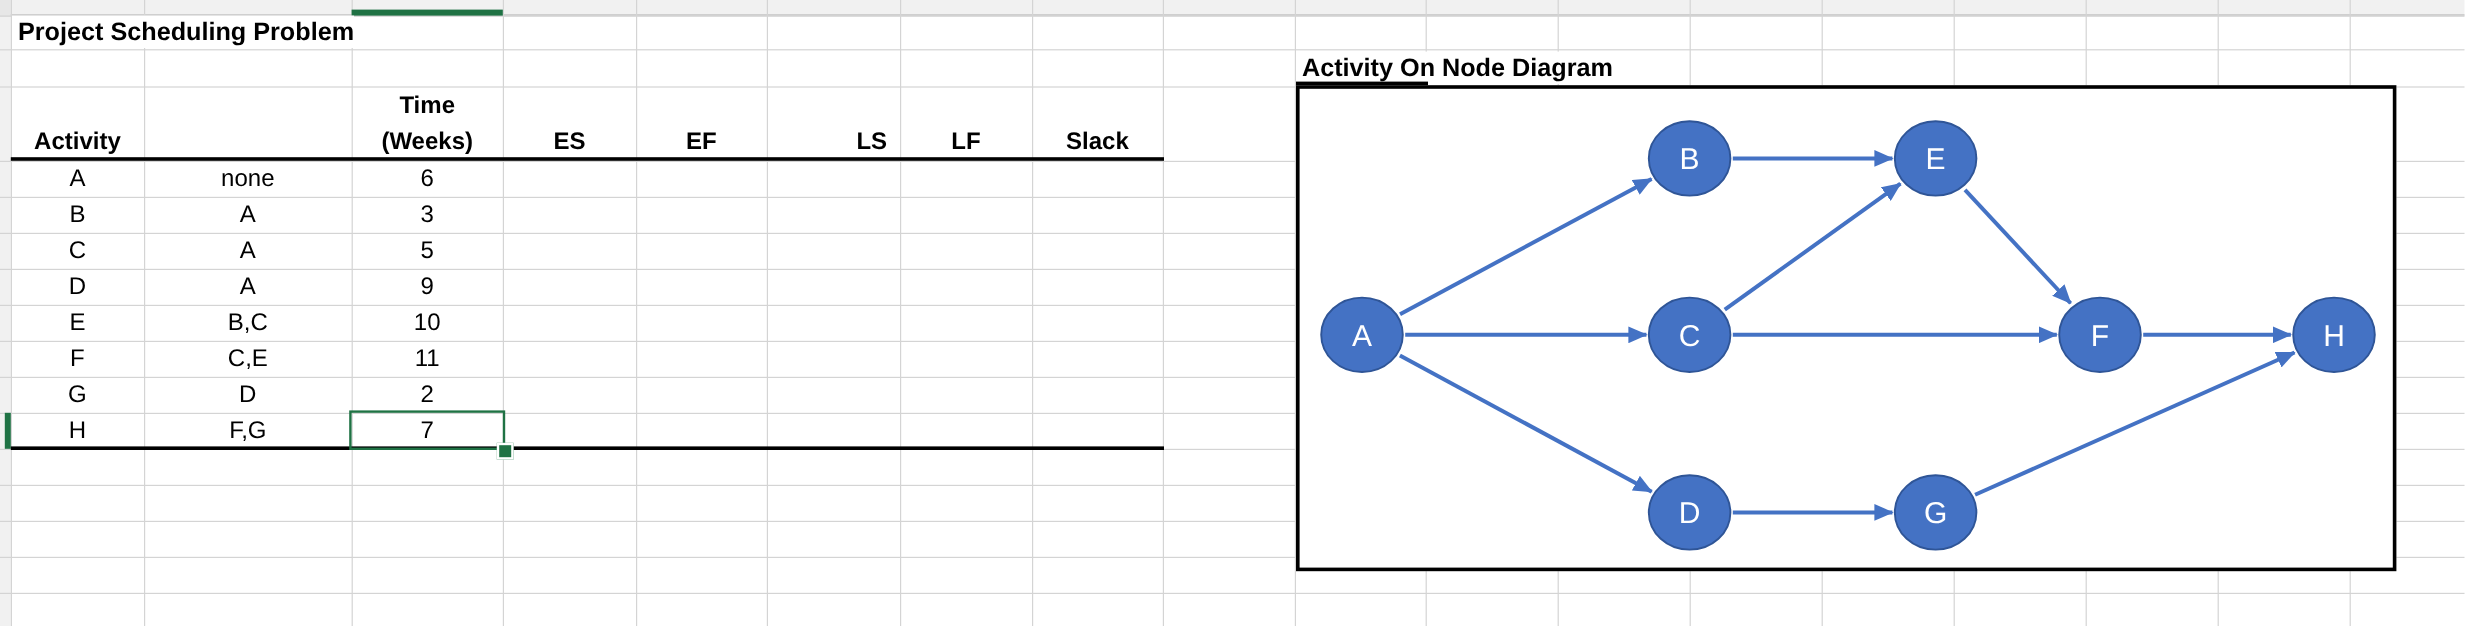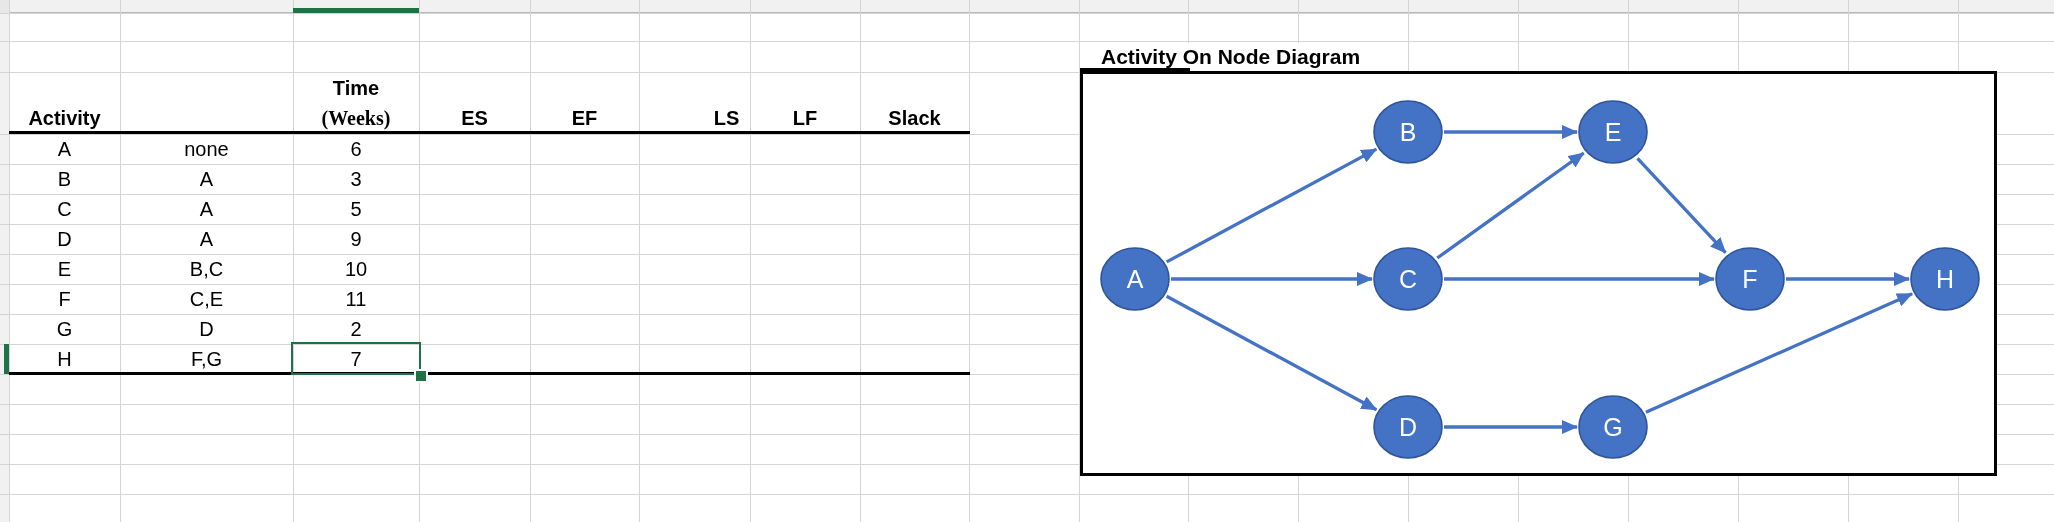--- a/index.html
+++ b/index.html
@@ -16,21 +16,21 @@
   }
   .hdr{font-weight:bold;}
   .blackbar{position:absolute;background:#000;}
   .greenbar{position:absolute;background:#1F7244;}
   #sheet-title{
     position:absolute;left:10px;top:13px;width:280px;height:27px;line-height:27px;
     background:#fff;font-weight:bold;font-size:21px;padding-left:5px;white-space:nowrap;
   }
   #diagram-title{
     position:absolute;left:1081px;top:43px;width:262px;height:27px;line-height:27px;
-    background:#fff;font-weight:bold;font-size:21px;padding-left:20px;white-space:nowrap;
+    background:#fff;font-weight:bold;font-size:21px;padding-left:4px;white-space:nowrap;
   }
   #diagram-box{
     position:absolute;left:1080px;top:71px;width:917px;height:405px;
     background:#fff;border:3px solid #000;box-sizing:border-box;
   }
   #selection-outline{
     position:absolute;left:291px;top:342px;width:130px;height:33px;
     border:2.5px solid #1F7244;box-sizing:border-box;background:transparent;
   }
   #fill-handle{
@@ -80,24 +80,25 @@
       <div class="gl-h" style="top: 374px;"></div>
       <div class="gl-h" style="top: 404px;"></div>
       <div class="gl-h" style="top: 434px;"></div>
       <div class="gl-h" style="top: 464px;"></div>
       <div class="gl-h" style="top: 494px;"></div>
     </div>
 
   <div class="greenbar" style="left:293px;top:8px;width:126px;height:5px;"></div>
   <div class="greenbar" style="left:4px;top:344px;width:5px;height:30px;"></div>
 
+  <div id="sheet-title">Project Scheduling Problem</div>
 
   <div class="cell hdr" style="left:9px;top:103px;width:111px;">Activity</div>
   <div class="cell hdr" style="left:293px;top:73px;width:126px;">Time</div>
-  <div class="cell hdr" style="left:293px;top:103px;width:126px;font-family:Liberation Serif, serif;">(Weeks)</div>
+  <div class="cell hdr" style="left:293px;top:103px;width:126px;">(Weeks)</div>
   <div class="cell hdr" style="left:419px;top:103px;width:111px;">ES</div>
   <div class="cell hdr" style="left:530px;top:103px;width:109px;">EF</div>
   <div class="cell hdr" style="left:639px;top:103px;width:111px;margin-left:32px;">LS</div>
   <div class="cell hdr" style="left:750px;top:103px;width:110px;">LF</div>
   <div class="cell hdr" style="left:860px;top:103px;width:109px;">Slack</div>
 
   <div id="table-body">
       <div class="cell" style="left: 9px; width: 111px; top: 134px;">A</div>
       <div class="cell" style="left: 120px; width: 173px; top: 134px;">none</div>
       <div class="cell" style="left: 293px; width: 126px; top: 134px;">6</div>

